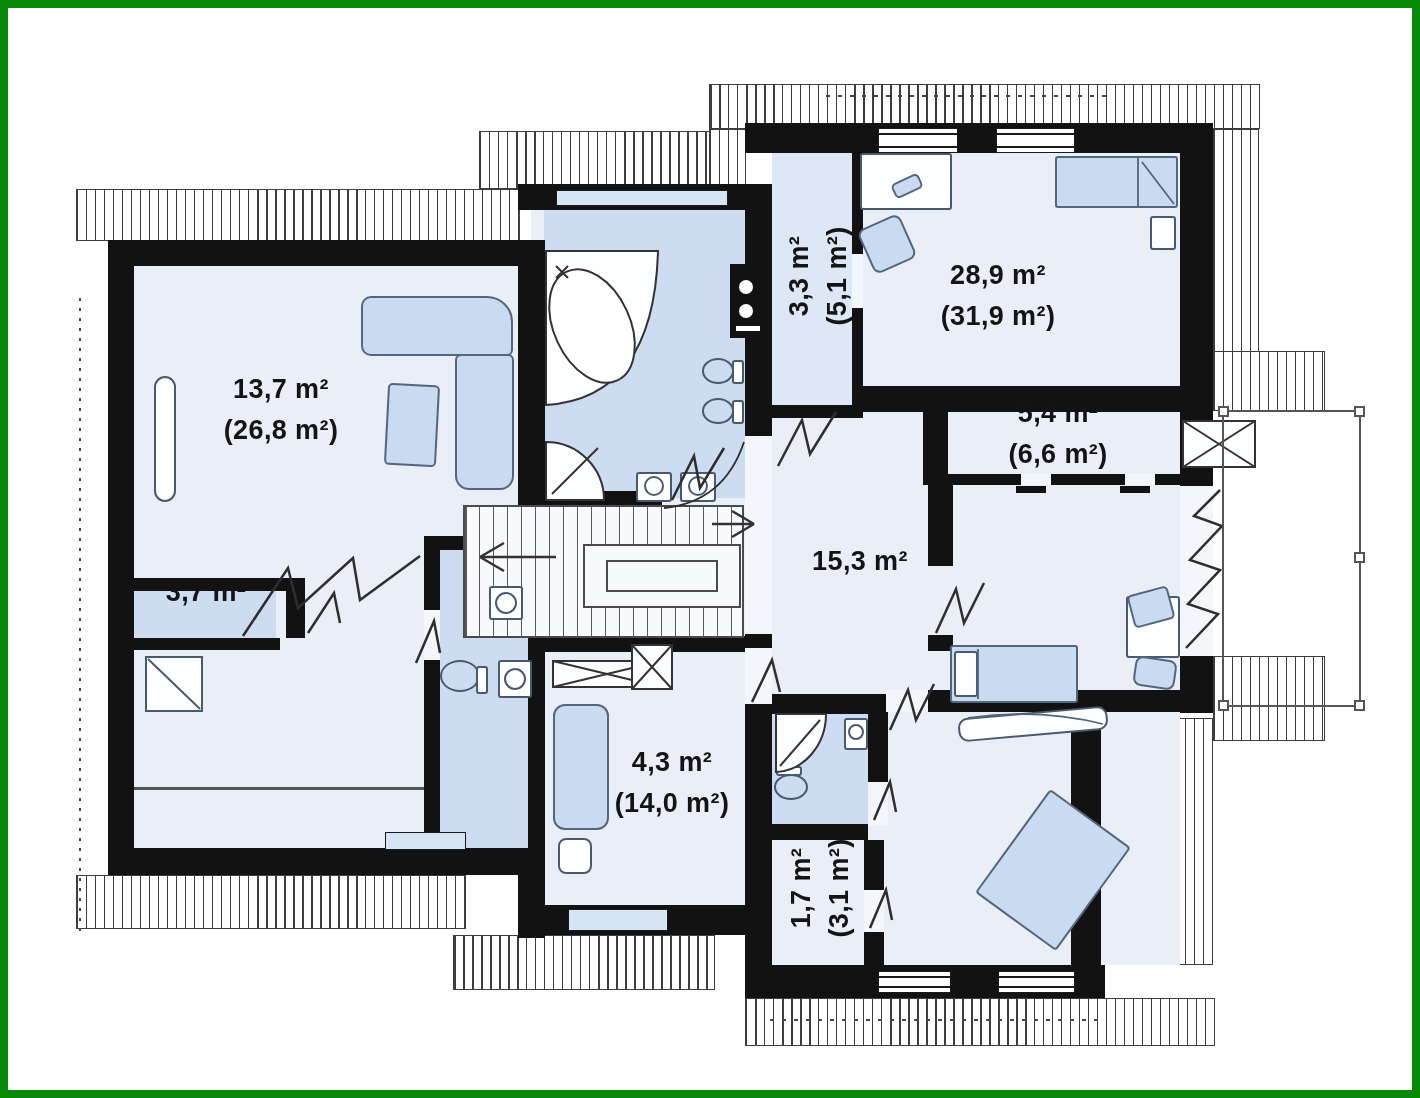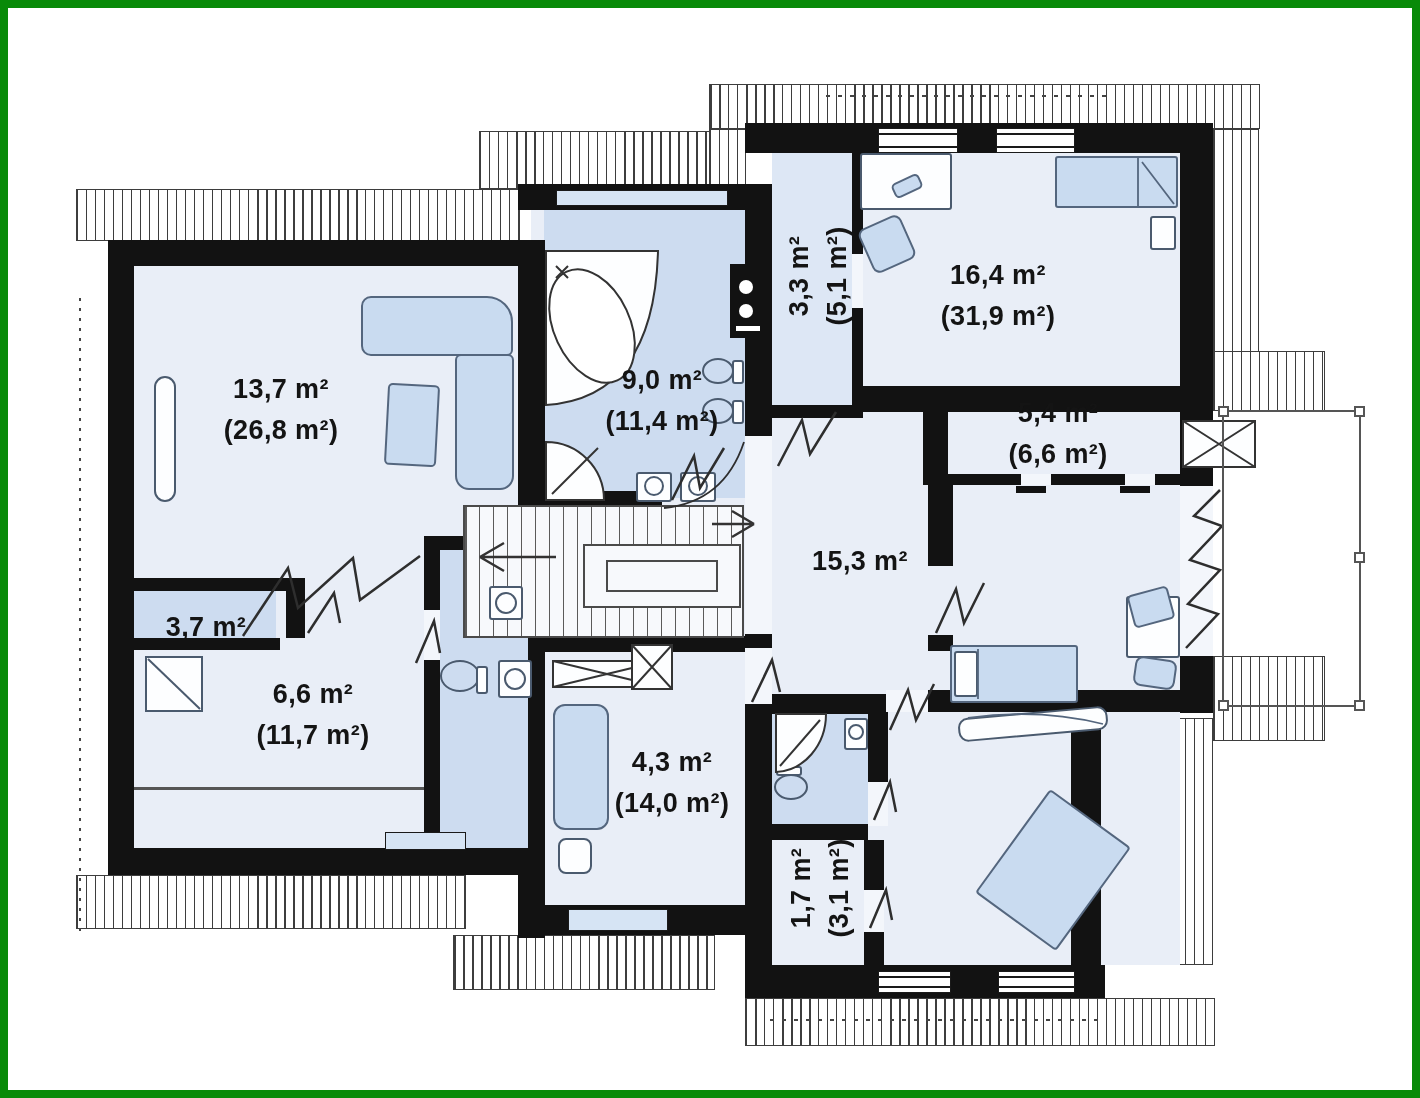--- a/index.html
+++ b/index.html
@@ -231,45 +231,37 @@
       <path d="M1130,150 V198 M1134,154 L1166,196"></path>
       <path d="M970,641 V691"></path>
       <path d="M960,710 Q1030,700 1095,716"></path>
     </g>
   </svg>
 
   <div class="lbl" style="left:273px;top:402px">
     <div>13,7 m²</div>
     <div>(26,8 m²)</div>
   </div>
-  <div class="lbl" style="left:654px;top:393px">
-    <div>9,0 m²</div>
-    <div>(11,4 m²)</div>
-  </div>
   <div class="lblv" style="left:810px;top:268px">
     <div>3,3 m²</div>
     <div>(5,1 m²)</div>
   </div>
   <div class="lbl" style="left:990px;top:288px">
-    <div>16,4 m²</div>
+    <div>28,9 m²</div>
     <div>(31,9 m²)</div>
   </div>
   <div class="lbl" style="left:1050px;top:426px">
     <div>5,4 m²</div>
     <div>(6,6 m²)</div>
   </div>
   <div class="lbl" style="left:852px;top:553px">
     <div>15,3 m²</div>
   </div>
-  <div class="lbl" style="left:198px;top:619px">
+  <div class="lbl" style="left:198px;top:584px">
     <div>3,7 m²</div>
-  </div>
-  <div class="lbl" style="left:305px;top:707px">
-    <div>6,6 m²</div>
-    <div>(11,7 m²)</div>
   </div>
   <div class="lbl" style="left:664px;top:775px">
     <div>4,3 m²</div>
     <div>(14,0 m²)</div>
   </div>
   <div class="lblv" style="left:812px;top:880px">
     <div>1,7 m²</div>
     <div>(3,1 m²)</div>
   </div>
 

